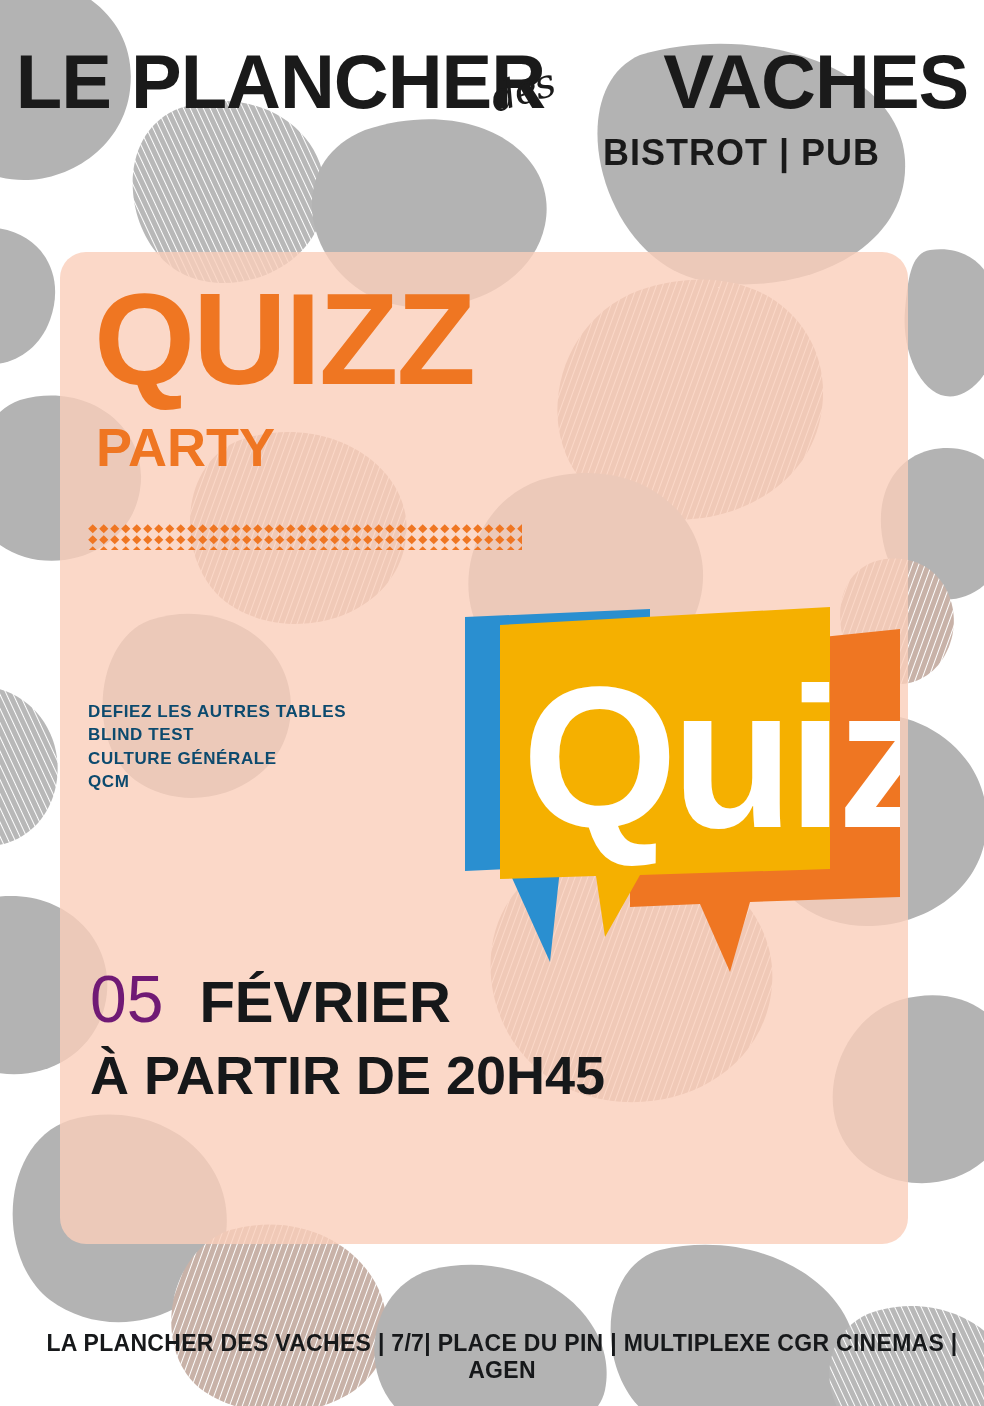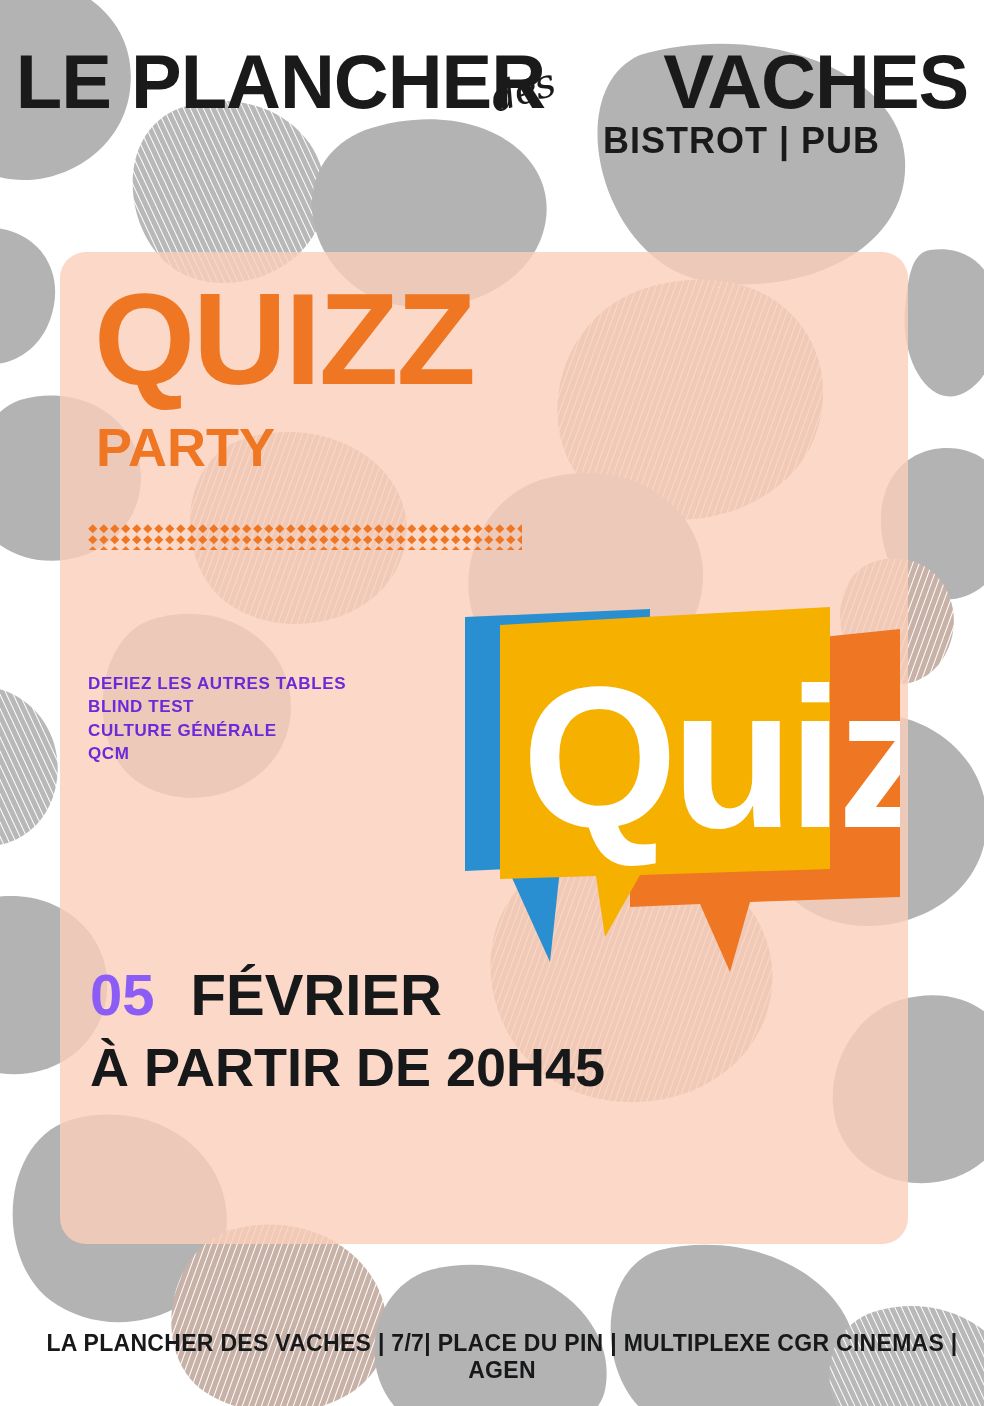--- a/index.html
+++ b/index.html
@@ -52,20 +52,21 @@
     top: 26px;
     font-family: "DejaVu Serif", serif;
     font-style: italic;
     font-weight: normal;
     font-size: 40px;
     color: #1a1a1a;
     transform: rotate(-16deg);
     letter-spacing: -2px;
   }
   .brand-sub {
+    margin-top: 12px;
     padding-right: 104px;
     text-align: right;
     font-weight: bold;
     font-size: 36px;
     letter-spacing: 1px;
     color: #1a1a1a;
   }
 
   
   .panel {
@@ -113,26 +114,26 @@
     left: 28px;
     top: 326px;
     font-weight: bold;
     font-size: 40px;
     color: #16181a;
   }
 
   .bullets {
     position: absolute;
     left: 28px;
-    top: 420px;
+    top: 448px;
     font-weight: bold;
     font-size: 17px;
     line-height: 1.38;
     letter-spacing: 0.6px;
-    color: #6d28d9;
+    color: #0c4a6e;
   }
 
   
   .bubbles {
     position: absolute;
     left: 340px;
     top: 345px;
     width: 500px;
     height: 400px;
   }
@@ -149,24 +150,24 @@
     font-size: 66px;
     line-height: 1;
     letter-spacing: 0px;
   }
   .day-row {
     display: flex;
     align-items: baseline;
     margin-top: 4px;
   }
   .day-num {
-    font-weight: bold;
-    font-size: 58px;
-    line-height: 1;
-    color: #8b5cf6;
+    font-weight: normal;
+    font-size: 66px;
+    line-height: 1;
+    color: #701a75;
   }
   .month {
     font-weight: bold;
     font-size: 58px;
     line-height: 1;
     margin-left: 36px;
     color: #16181a;
   }
   .time-row {
     margin-top: 16px;

